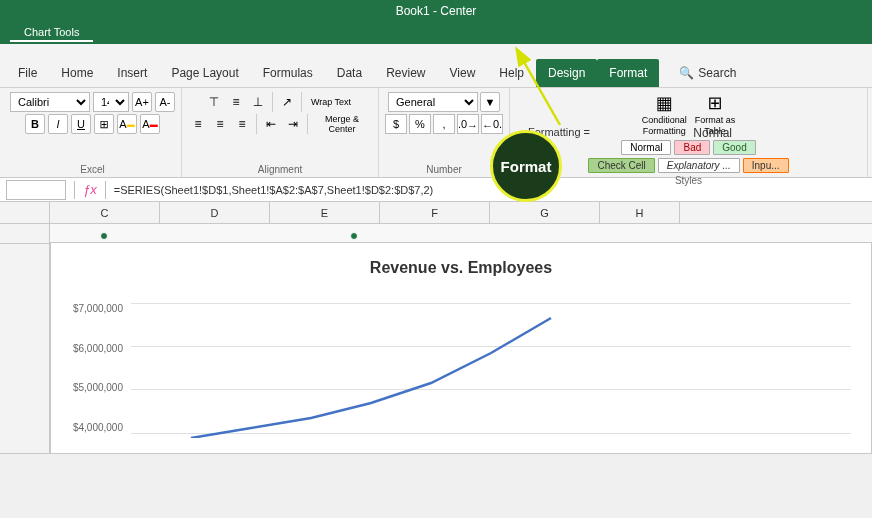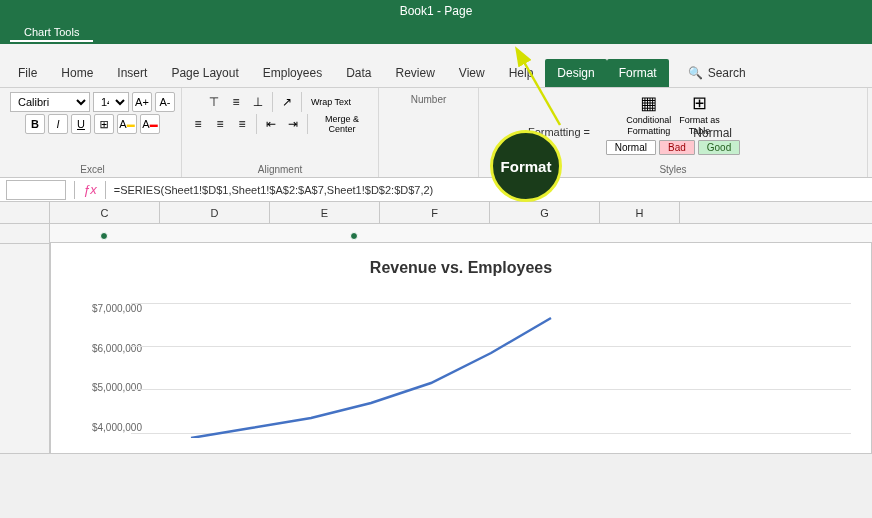--- a/index.html
+++ b/index.html
@@ -258,21 +258,21 @@
     }
     .chart-title {
       text-align: center;
       font-size: 16px;
       font-weight: bold;
       color: #333;
       padding: 16px 0 8px 0;
     }
     .y-axis-labels {
       position: absolute;
-      left: 25px;
+      left: 6px;
       top: 60px;
       bottom: 20px;
       width: 70px;
       display: flex;
       flex-direction: column;
       justify-content: space-between;
       align-items: flex-end;
       padding-right: 4px;
     }
     .y-label {
@@ -304,33 +304,33 @@
       justify-content: center;
       color: white;
       font-size: 15px;
       font-weight: bold;
     }
   </style>
 </head>
 <body>
 
 <div class="title-bar">
-  <span>Book1 - Page</span>
+  <span>Book1 - Center</span>
 </div>
 
 <div class="chart-tools-bar">
   <span style="color:white;font-size:11px;padding:2px 14px;border-bottom:2px solid white;">Chart Tools</span>
 </div>
 
 <div class="ribbon-tabs">
   <button class="ribbon-tab">File</button>
   <button class="ribbon-tab">Home</button>
   <button class="ribbon-tab">Insert</button>
   <button class="ribbon-tab">Page Layout</button>
-  <button class="ribbon-tab">Employees</button>
+  <button class="ribbon-tab">Formulas</button>
   <button class="ribbon-tab">Data</button>
   <button class="ribbon-tab">Review</button>
   <button class="ribbon-tab">View</button>
   <button class="ribbon-tab">Help</button>
   <button class="ribbon-tab active-design" style="background:#217346;color:white;border-radius:2px 2px 0 0;">Design</button>
   <button class="ribbon-tab active-format" style="background:#217346;color:white;border-radius:2px 2px 0 0;">Format</button>
   <button class="ribbon-tab search-tab">
     <span>🔍</span>
     <span>Search</span>
   </button>
@@ -381,40 +381,60 @@
         <button class="align-btn">⇤</button>
         <button class="align-btn">⇥</button>
         <div style="width:1px;background:#ccc;margin:0 2px;"></div>
         <button class="align-btn" style="font-size:9px;width:60px;">Merge &amp; Center</button>
       </div>
     </div>
     <div class="ribbon-group-label">Alignment</div>
   </div>
 
   <div class="ribbon-group number-group">
+    <div class="ribbon-group-content" style="flex-direction:column;gap:2px;">
+      <div style="display:flex;align-items:center;gap:2px;">
+        <select class="number-select">
+          <option>General</option>
+        </select>
+        <button class="small-btn">▼</button>
+      </div>
+      <div style="display:flex;gap:2px;">
+        <button class="number-btn">$</button>
+        <button class="number-btn">%</button>
+        <button class="number-btn">,</button>
+        <button class="number-btn">.0→</button>
+        <button class="number-btn">←0.</button>
+      </div>
+    </div>
     <div class="ribbon-group-label">Number</div>
   </div>
 
   <div class="ribbon-group styles-group" style="flex:1;">
     <div class="ribbon-group-content" style="flex-direction:column;gap:3px;width:100%;">
       <div style="display:flex;gap:4px;align-items:center;">
         <div style="display:flex;flex-direction:column;align-items:center;gap:1px;cursor:pointer;">
           <span style="font-size:18px;">▦</span>
           <span style="font-size:9px;text-align:center;line-height:1.2;">Conditional<br>Formatting</span>
         </div>
         <div style="display:flex;flex-direction:column;align-items:center;gap:1px;cursor:pointer;margin-left:4px;">
           <span style="font-size:18px;">⊞</span>
           <span style="font-size:9px;text-align:center;line-height:1.2;">Format as<br>Table</span>
         </div>
       </div>
       <div style="display:flex;gap:3px;flex-wrap:wrap;">
         <span class="style-cell style-normal">Normal</span>
         <span class="style-cell style-bad">Bad</span>
         <span class="style-cell style-good">Good</span>
       </div>
+      <div style="display:flex;gap:3px;flex-wrap:wrap;">
+        <span class="style-cell style-check">Check Cell</span>
+        <span class="style-cell style-explanatory">Explanatory ...</span>
+        <span class="style-cell style-input">Inpu...</span>
+      </div>
     </div>
     <div class="ribbon-group-label">Styles</div>
   </div>
 
 </div>
 
 <div style="position:relative;">
 
   <div style="position:absolute;top:-52px;right:282px;font-size:11px;color:#333;z-index:200;white-space:nowrap;">
     <span>Formatting =</span>

